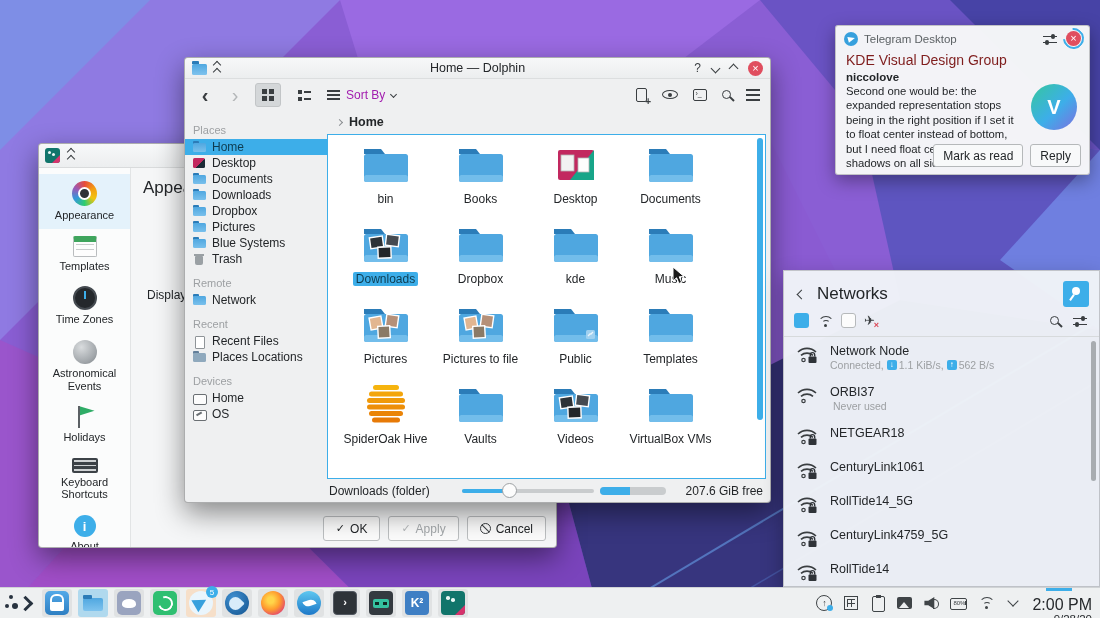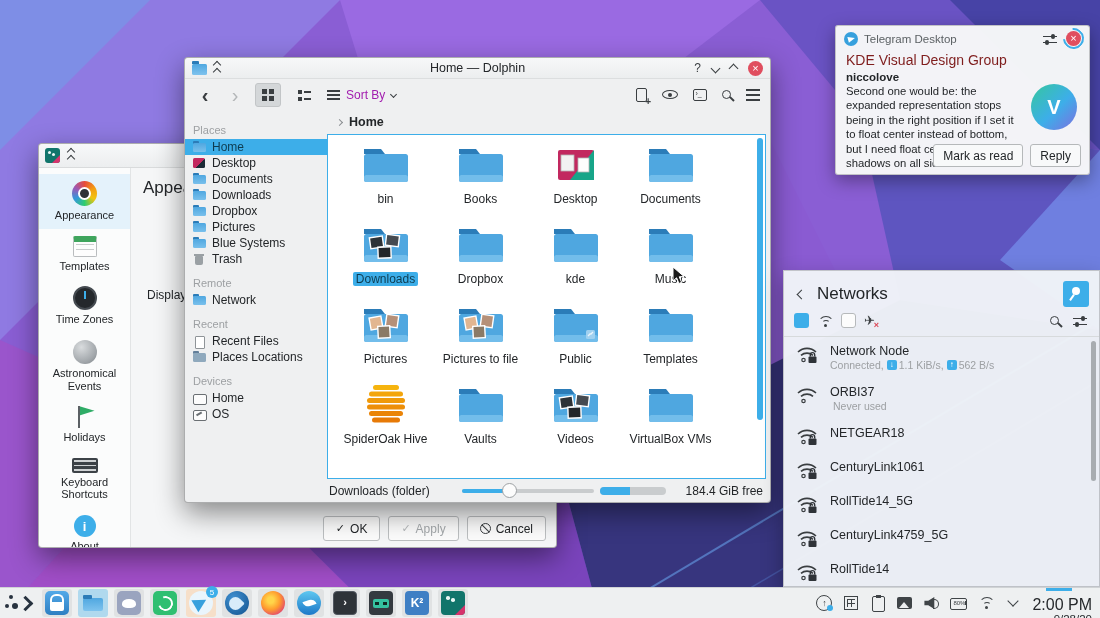--- a/index.html
+++ b/index.html
@@ -1838,21 +1838,21 @@
 
     <div class="dp-status">
       <span class="st-label">Downloads (folder)</span>
       <span class="st-slider">
           <span class="fill"></span>
           <span class="knob"></span>
         </span>
       <span class="st-usage">
           <span class="fill"></span>
         </span>
-      <span class="st-free">184.4 GiB free</span>
+      <span class="st-free">207.6 GiB free</span>
     </div>
   </div>
 
   <div class="notif">
     <div class="nt-head">
       <span class="nt-appic"></span>
       <span class="nt-app">Telegram Desktop</span>
       <span class="nt-headr">
         <span class="ic-sliders"></span>
         <span class="nt-close">

